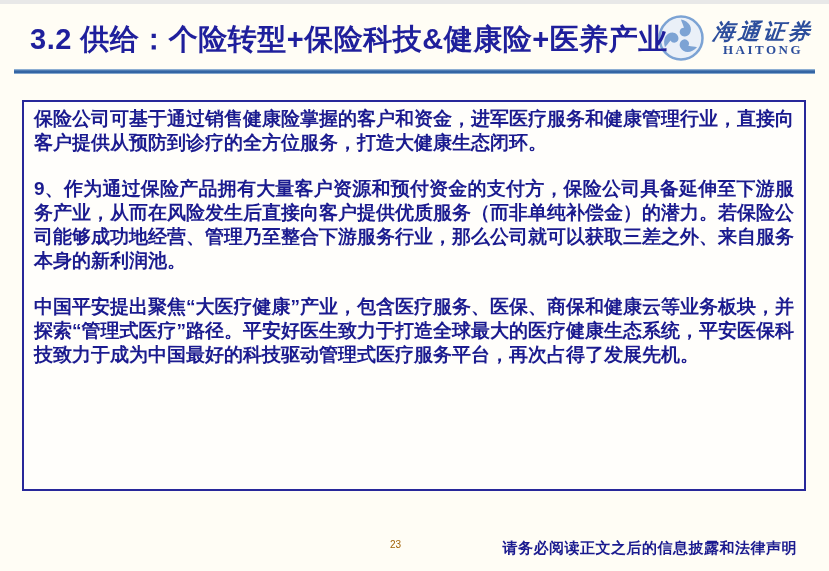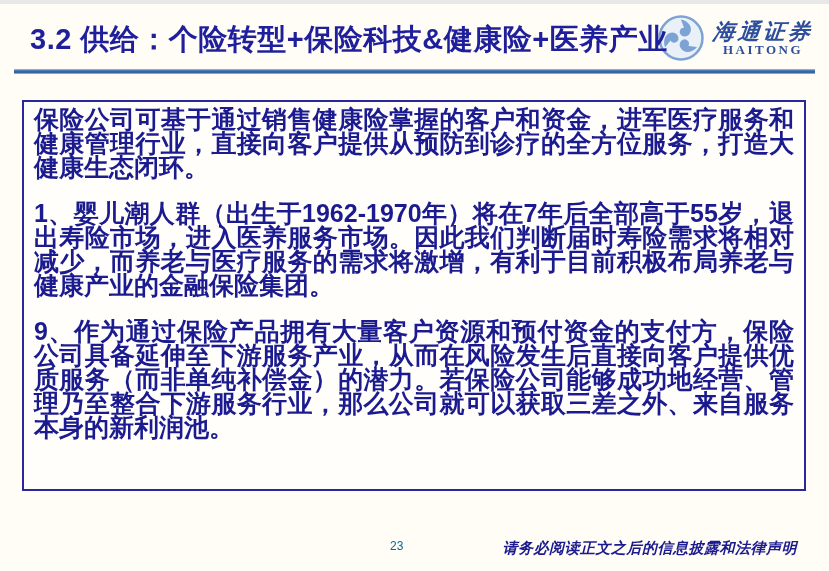--- a/index.html
+++ b/index.html
@@ -70,44 +70,43 @@
     left: 22px;
     top: 96px;
     width: 784px;
     height: 391px;
     border: 2px solid #28289a;
     background: #fffefb;
     padding: 5px 10px;
   }
 
   .content-box p {
-    font-size: 25px;
+    font-size: 19px;
     line-height: 24px;
     font-weight: bold;
     color: #1b1b8f;
     margin-bottom: 22px;
     text-align: justify;
   }
   .content-box p:last-child { margin-bottom: 0; }
 
   .footer-page {
     position: absolute;
     left: 390px;
     top: 535px;
-    font-size: 12px;
-    color: #0369a1;
+    font-size: 10px;
+    color: #a16207;
   }
 
   .footer-disclaimer {
     position: absolute;
     right: 32px;
     top: 535px;
     font-size: 15px;
     font-weight: bold;
-    font-style: italic;
     color: #1b1b8f;
     letter-spacing: 0.5px;
   }
 </style>
 </head>
 <body>
 
 <div class="slide">
 
   <div class="slide-title">3.2 供给：个险转型+保险科技&amp;健康险+医养产业</div>
@@ -124,21 +123,21 @@
     <div class="logo-text">
       <span class="logo-cn">海通证券</span>
       <span class="logo-en">HAITONG</span>
     </div>
   </div>
 
   <div class="title-rule"></div>
 
   <div class="content-box">
     <p>保险公司可基于通过销售健康险掌握的客户和资金，进军医疗服务和健康管理行业，直接向客户提供从预防到诊疗的全方位服务，打造大健康生态闭环。</p>
-    <p>1、婴儿潮人群（出生于1962-1970年）将在7年后全部高于55岁，退出寿险市场，进入医养服务市场。因此我们判断届时寿险需求将相对减少，而养老与医疗服务的需求将激增，有利于目前积极布局养老与健康产业的金融保险集团。</p>
     <p>9、作为通过保险产品拥有大量客户资源和预付资金的支付方，保险公司具备延伸至下游服务产业，从而在风险发生后直接向客户提供优质服务（而非单纯补偿金）的潜力。若保险公司能够成功地经营、管理乃至整合下游服务行业，那么公司就可以获取三差之外、来自服务本身的新利润池。</p>
+    <p>中国平安提出聚焦“大医疗健康”产业，包含医疗服务、医保、商保和健康云等业务板块，并探索“管理式医疗”路径。平安好医生致力于打造全球最大的医疗健康生态系统，平安医保科技致力于成为中国最好的科技驱动管理式医疗服务平台，再次占得了发展先机。</p>
   </div>
 
   <div class="footer-page">23</div>
 
   <div class="footer-disclaimer">请务必阅读正文之后的信息披露和法律声明</div>
 
 </div>
 
 </body></html>

